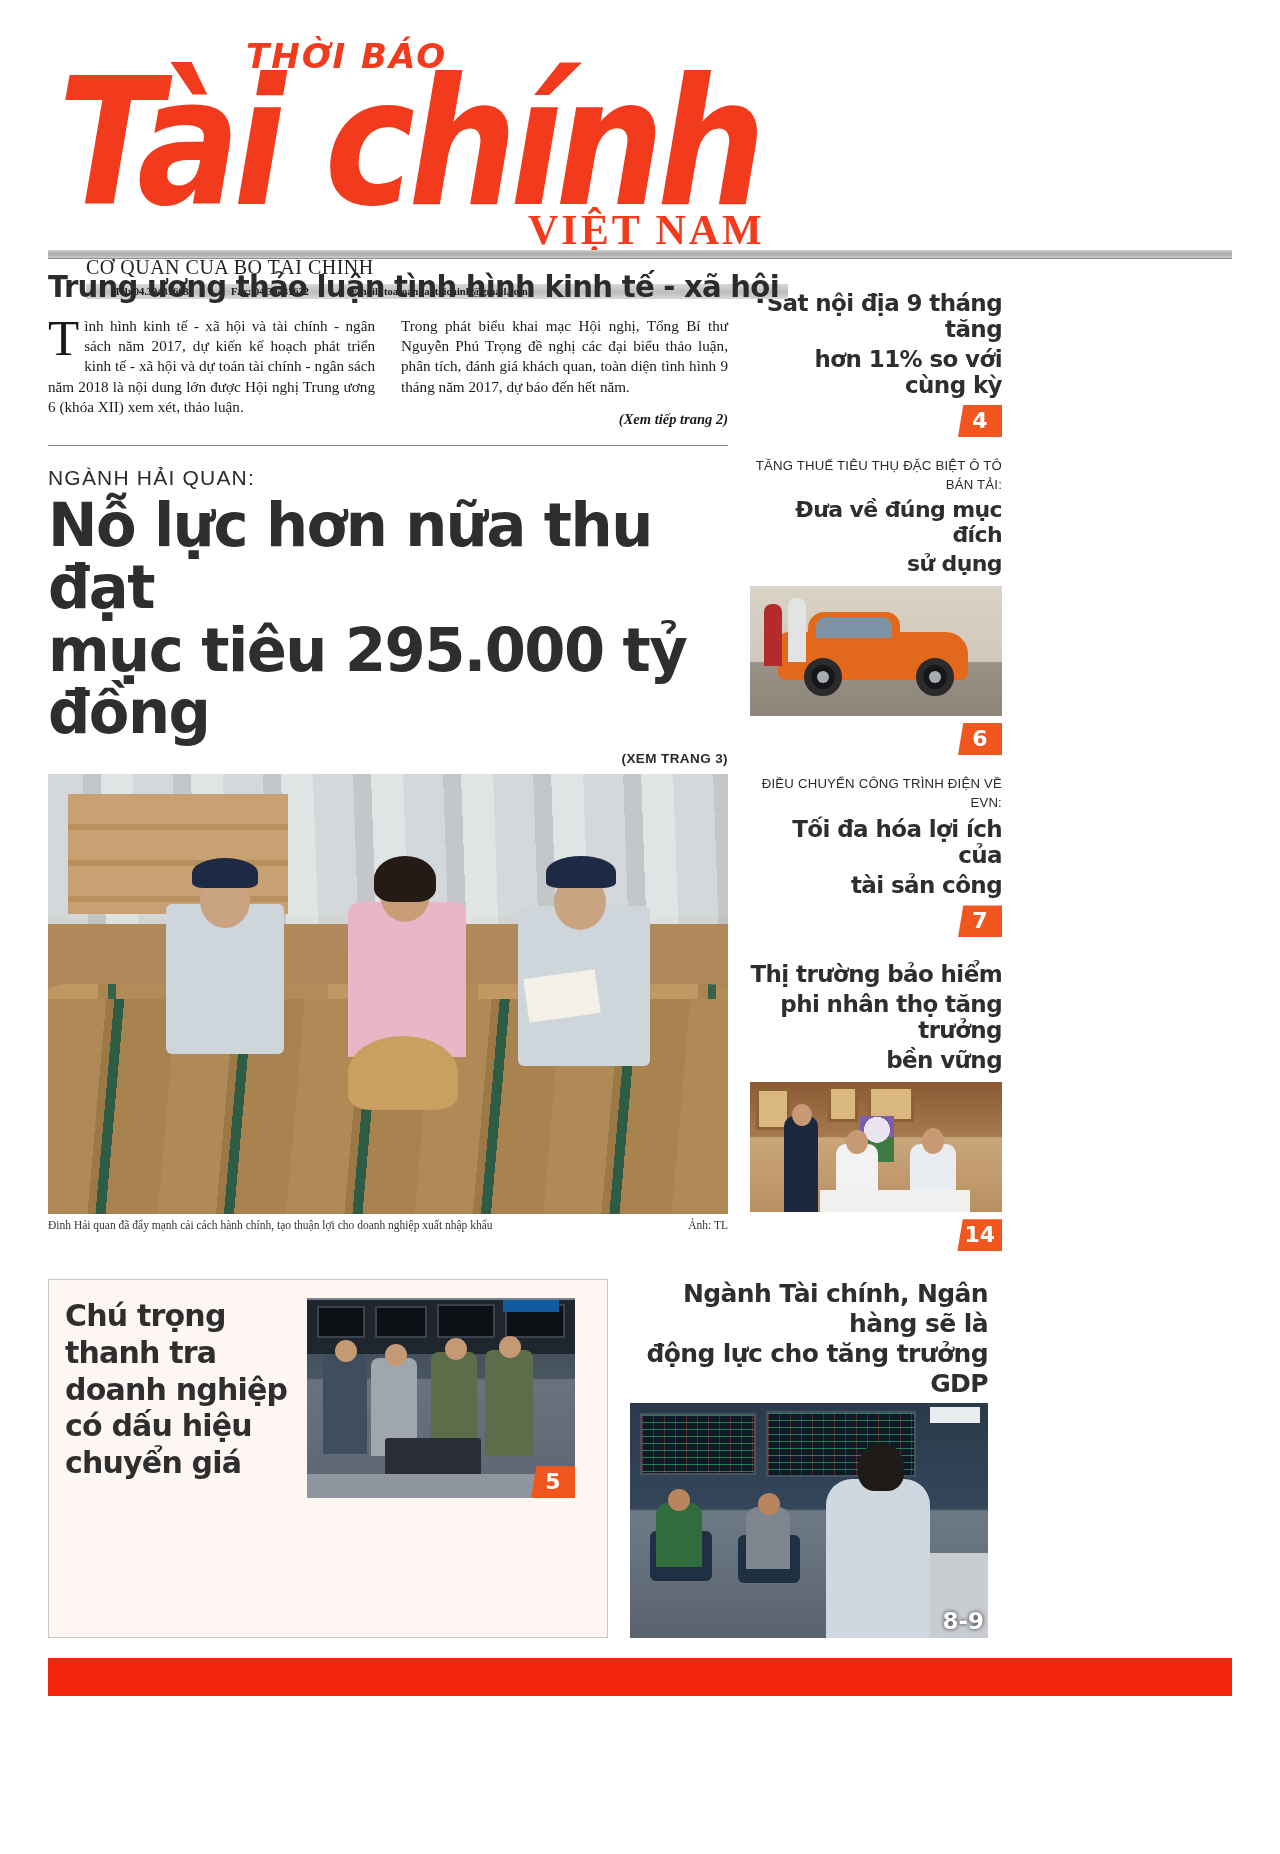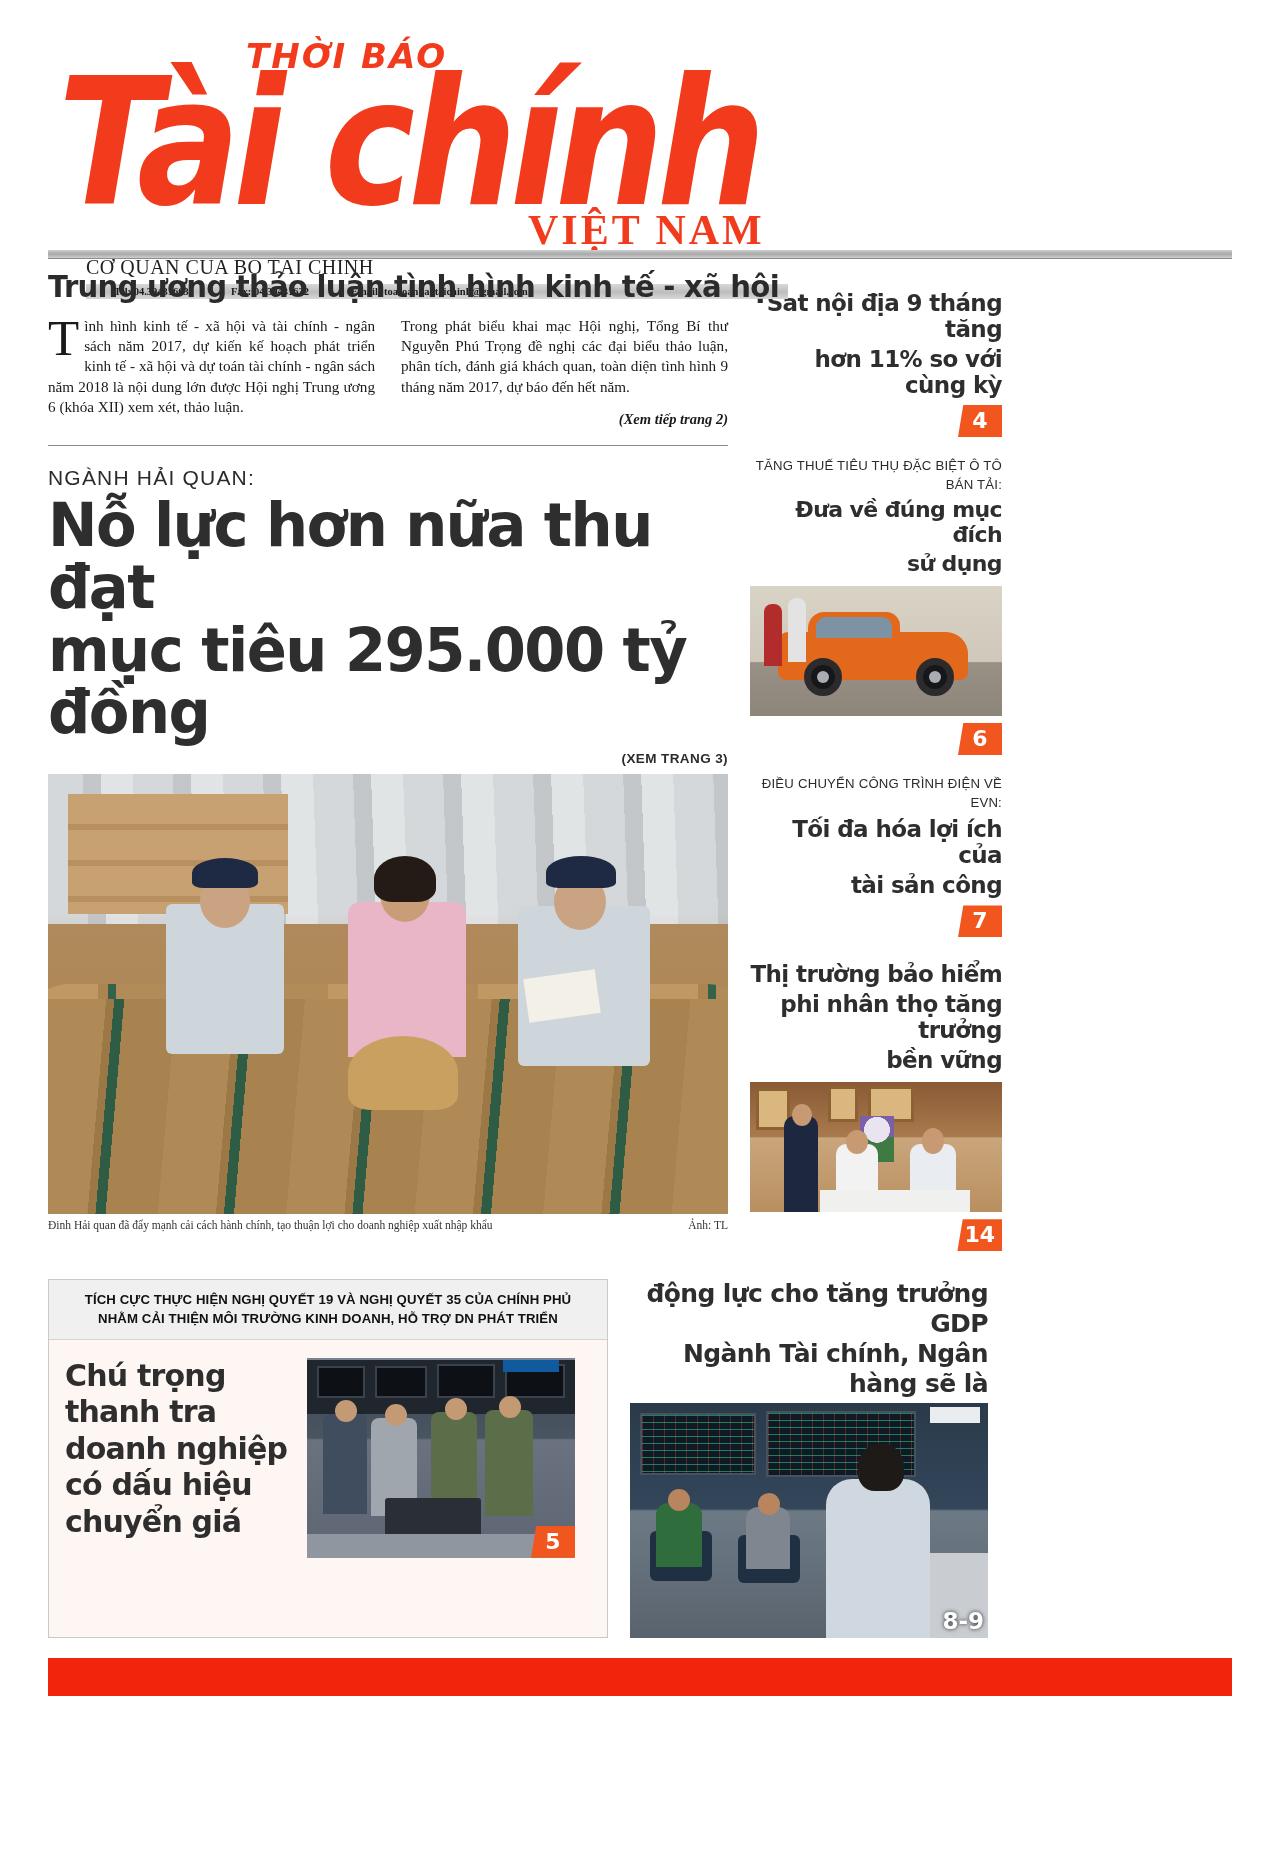--- a/index.html
+++ b/index.html
@@ -372,24 +372,20 @@
         <div class="pagenum-row">
           <span class="pagenum">14</span>
         </div>
       </div>
     </div>
   </div>
 
   <div class="bottom">
 
     <div class="promo-box">
-      <div class="promo-banner">
-        <div>TÍCH CỰC THỰC HIỆN NGHỊ QUYẾT 19 VÀ NGHỊ QUYẾT 35 CỦA CHÍNH PHỦ</div>
-        <div>NHẰM CẢI THIỆN MÔI TRƯỜNG KINH DOANH, HỖ TRỢ DN PHÁT TRIỂN</div>
-      </div>
       <div class="promo-inner">
         <div class="promo-title">
           <div>Chú trọng</div>
           <div>thanh tra</div>
           <div>doanh nghiệp</div>
           <div>có dấu hiệu</div>
           <div>chuyển giá</div>
         </div>
         <div class="promo-photo">
           <div class="ph shop-bg"></div>
@@ -409,22 +405,22 @@
           <div class="ph guard-head" style="left:192px;top:38px;width:22px;height:22px;"></div>
           <div class="ph lap" style="left:78px;top:140px;width:96px;height:44px;"></div>
           <div class="ph" style="left:0;bottom:0;width:268px;height:24px;background:#8f96a0;"></div>
           <span class="pagenum promo-pagenum">5</span>
         </div>
       </div>
     </div>
 
     <div class="right-bottom">
       <div class="rb-title">
+        <div>Ngành Tài chính, Ngân hàng sẽ là</div>
         <div>động lực cho tăng trưởng GDP</div>
-        <div>Ngành Tài chính, Ngân hàng sẽ là</div>
       </div>
       <div class="rb-photo">
         <div class="ph trade-bg"></div>
         <div class="ph board" style="left:10px;top:10px;width:116px;height:62px;"></div>
         <div class="ph board" style="left:136px;top:8px;width:150px;height:66px;"></div>
         <div class="ph" style="left:300px;top:4px;width:50px;height:16px;background:#e9edf0;"></div>
         <div class="ph seat" style="left:20px;top:128px;width:62px;height:50px;"></div>
         <div class="ph seat" style="left:108px;top:132px;width:62px;height:48px;"></div>
         <div class="ph tr-person" style="left:26px;top:100px;width:46px;height:64px;background:#2f6d3c;"></div>
         <div class="ph" style="left:38px;top:86px;width:22px;height:22px;background:#b9855e;border-radius:50%;"></div>

